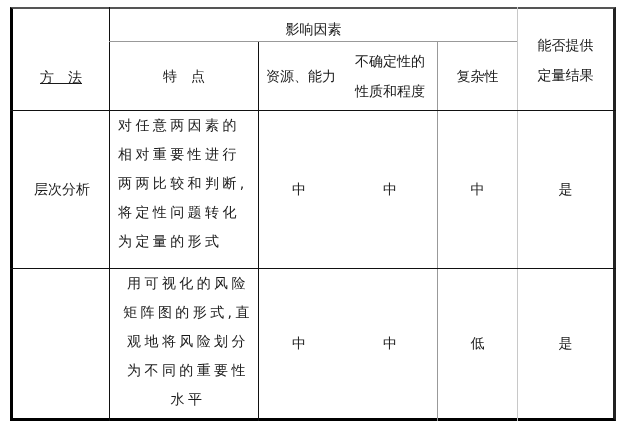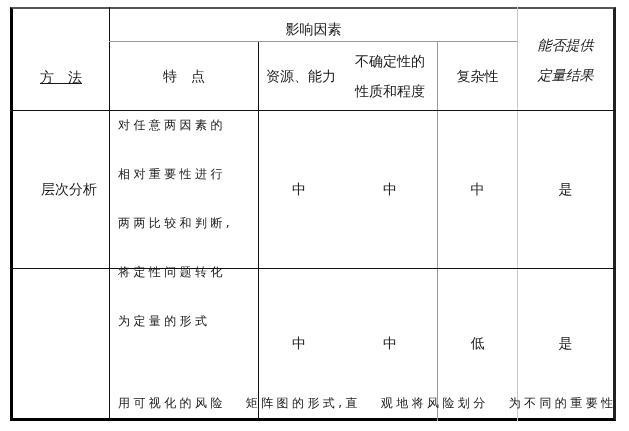--- a/index.html
+++ b/index.html
@@ -10,21 +10,21 @@
              border-left: 3px solid #000; border-right: 3px solid #222;
              border-top: 2px solid #555; border-bottom: 3px solid #000; box-sizing: border-box; }
     .vl, .hl { position: absolute; background: #111; }
     .vl { width: 1px; }
     .hl { height: 1px; }
     .light { background: #999; }
     .lighter { background: #c8c8c8; }
     .cell { position: absolute; display: flex; align-items: center; justify-content: center;
             text-align: center; font-size: 14px; line-height: 27px; box-sizing: border-box; }
     .desc { justify-content: flex-start; text-align: justify; padding-left: 8px;
-            font-size: 12px; line-height: 29px; letter-spacing: 3.4px; gap: 20px; }
+            font-size: 14px; line-height: 29px; letter-spacing: 3.4px; }
     .desc span { display: block; white-space: nowrap; }
     .multi span { display: block; white-space: nowrap; }
   </style>
 </head>
 <body>
 
 <div class="tbl">
   <div class="frame"></div>
 
   <div class="vl" style="left:99px; top:0; height:414px;"></div>
@@ -48,26 +48,26 @@
   <div class="cell" style="left:249px; top:35px; width:84px; height:68px;">
     <span>资源、能力</span>
   </div>
   <div class="cell multi" style="left:333px; top:35px; width:94px; height:68px; flex-direction:column; line-height:30px;">
     <span>不确定性的</span>
     <span>性质和程度</span>
   </div>
   <div class="cell" style="left:428px; top:35px; width:79px; height:68px;">
     <span>复杂性</span>
   </div>
-  <div class="cell multi" style="left:508px; top:2px; width:95px; height:101px; flex-direction:column; line-height:30px;font-style:italic;">
+  <div class="cell multi" style="left:508px; top:2px; width:95px; height:101px; flex-direction:column; line-height:30px;">
     <span>能否提供</span>
     <span>定量结果</span>
   </div>
 
-  <div class="cell" style="left:11px; top:104px; width:96px; height:157px;">
+  <div class="cell" style="left:4px; top:104px; width:96px; height:157px;">
     <span>层次分析</span>
   </div>
   <div class="cell desc" style="left:100px; top:104px; width:148px; height:157px; flex-direction:column; align-items:flex-start;">
     <span>对任意两因素的</span>
     <span>相对重要性进行</span>
     <span>两两比较和判断,</span>
     <span>将定性问题转化</span>
     <span>为定量的形式</span>
   </div>
   <div class="cell" style="left:249px; top:104px; width:80px; height:157px;">
@@ -76,21 +76,21 @@
   <div class="cell" style="left:333px; top:104px; width:94px; height:157px;">
     <span>中</span>
   </div>
   <div class="cell" style="left:428px; top:104px; width:79px; height:157px;">
     <span>中</span>
   </div>
   <div class="cell" style="left:508px; top:104px; width:95px; height:157px;">
     <span>是</span>
   </div>
 
-  <div class="cell desc" style="left:100px; top:262px; width:148px; height:149px; flex-direction:row; align-items:flex-end;">
+  <div class="cell desc" style="left:100px; top:262px; width:148px; height:149px; flex-direction:column; align-items:center;">
     <span>用可视化的风险</span>
     <span>矩阵图的形式,直</span>
     <span>观地将风险划分</span>
     <span>为不同的重要性</span>
     <span>水平</span>
   </div>
   <div class="cell" style="left:249px; top:262px; width:80px; height:149px;">
     <span>中</span>
   </div>
   <div class="cell" style="left:333px; top:262px; width:94px; height:149px;">

